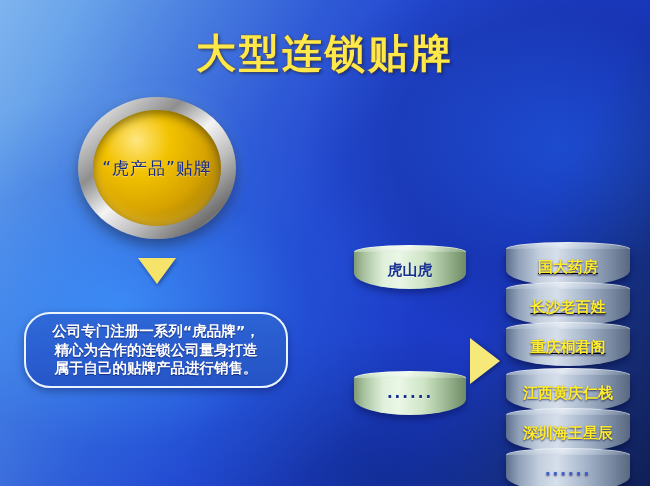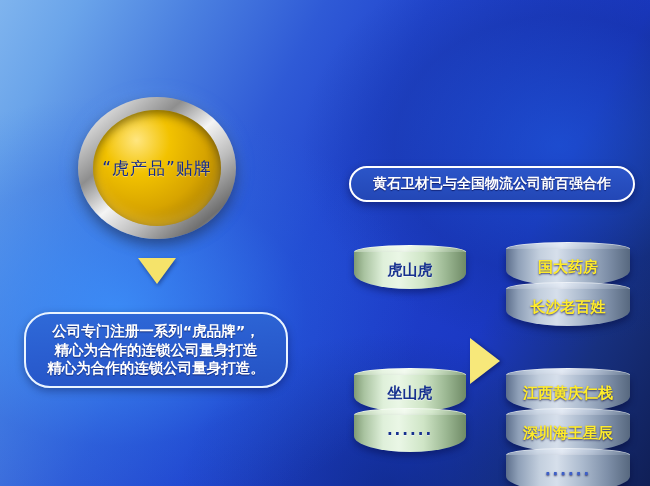--- a/index.html
+++ b/index.html
@@ -120,76 +120,74 @@
   }
   .blue .lbl{color:#ffec2a;text-shadow:0 1px 2px rgba(0,0,60,.75);}
   .dots{letter-spacing:2px;font-size:11px;color:#2b3fa8;}
   .blue .dots{color:#3d5fc8;}
 </style>
 </head>
 <body>
 
 <div id="stage">
 
+  <div id="title">大型连锁贴牌</div>
 
   <div id="badge">
     <div id="badge-inner">
       <span id="badge-text">“虎产品”贴牌</span>
     </div>
   </div>
 
   <div class="tri-down" style="left:138px;top:258px;"></div>
 
   <div id="note">
     <div>公司专门注册一系列“虎品牌”，</div>
     <div>精心为合作的连锁公司量身打造</div>
-    <div>精心为合作的连锁公司量身打造。</div>
-  </div>
-
-  <div id="callout">
-    <span>黄石卫材已与全国物流公司前百强合作</span>
-  </div>
+    <div>属于自己的贴牌产品进行销售。</div>
+  </div>
+
 
   <div class="tri-right" style="left:470px;top:338px;"></div>
 
   <div class="stack" style="left:354px;top:249px;width:112px;">
     <div class="cyl green" style="height:37px;margin-top:3px;">
       <div class="cap"></div>
       <div class="body">
         <span class="lbl">虎山虎</span>
       </div>
     </div>
   </div>
 
   <div class="stack" style="left:354px;top:375px;width:112px;">
-    <div class="cyl green" style="height:37px;">
-      <div class="cap"></div>
-      <div class="body">
-        <span class="lbl">坐山虎</span>
-      </div>
-    </div>
     <div class="cyl green" style="height:37px;margin-top:3px;">
       <div class="cap"></div>
       <div class="body">
         <span class="lbl dots">······</span>
       </div>
     </div>
   </div>
 
-  <div class="stack" style="left:506px;top:249px;width:124px;">
+  <div class="stack" style="left:506px;top:249px;width:124px;text-decoration:underline;">
     <div class="cyl blue" style="height:37px;">
       <div class="cap"></div>
       <div class="body">
         <span class="lbl">国大药房</span>
       </div>
     </div>
     <div class="cyl blue" style="height:37px;margin-top:3px;text-align:right;">
       <div class="cap"></div>
       <div class="body">
         <span class="lbl">长沙老百姓</span>
+      </div>
+    </div>
+    <div class="cyl blue" style="height:37px;margin-top:3px;">
+      <div class="cap"></div>
+      <div class="body">
+        <span class="lbl">重庆桐君阁</span>
       </div>
     </div>
   </div>
 
   <div class="stack" style="left:506px;top:375px;width:124px;">
     <div class="cyl blue" style="height:37px;">
       <div class="cap"></div>
       <div class="body">
         <span class="lbl">江西黄庆仁栈</span>
       </div>

